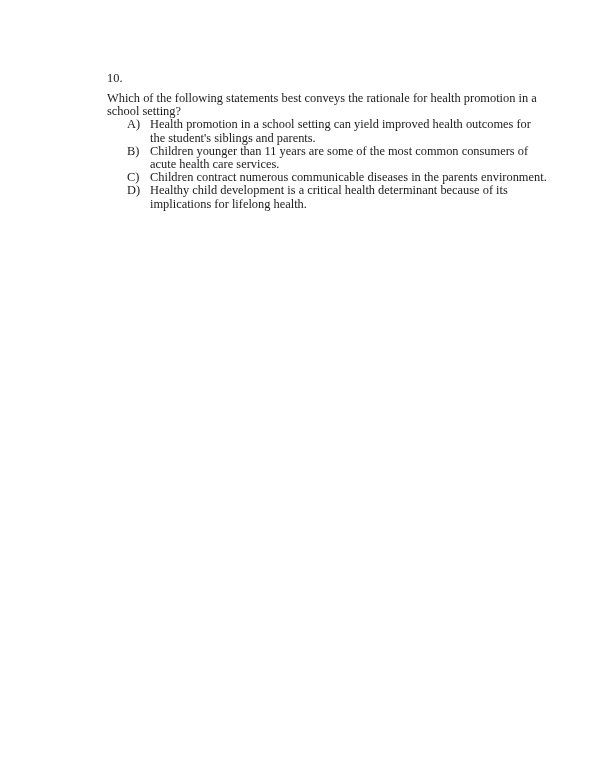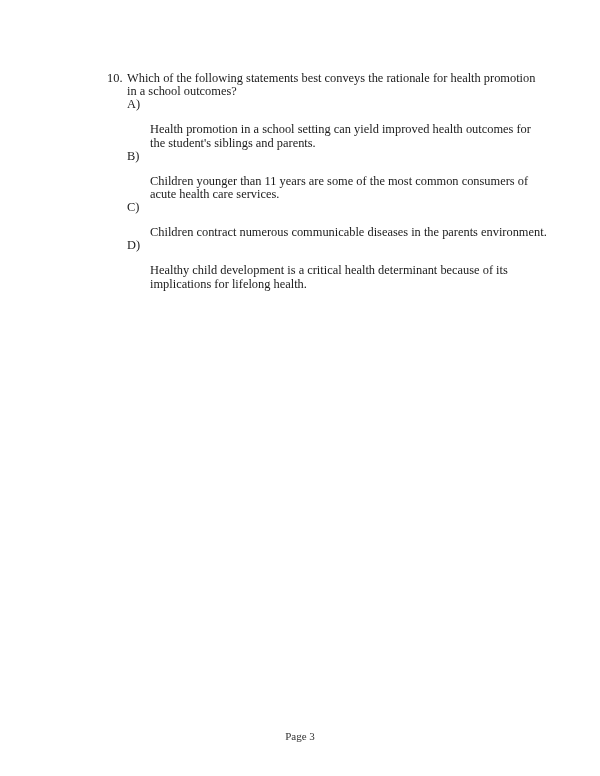--- a/index.html
+++ b/index.html
@@ -24,60 +24,60 @@
       background: #ffffff;
     }
     .question {
       position: absolute;
       left: 107px;
       top: 72px;
       width: 440px;
     }
     .q-row {
       display: flex;
+      flex-direction: column;
     }
     .q-number {
       width: 20px;
       flex: 0 0 20px;
     }
     .q-text {
       flex: 1;
     }
     .options {
       margin-left: 20px;
     }
     .option {
       display: flex;
     }
     .opt-letter {
       width: 23px;
       flex: 0 0 23px;
     }
     .opt-text {
       flex: 1;
-      margin-top: 25px;
     }
     .footer {
       position: absolute;
       left: 0;
       width: 600px;
       top: 730px;
       text-align: center;
       font-size: 11px;
       color: #333;
     }
   </style>
 </head>
 <body>
 
 <div class="page">
   <div class="question">
     <div class="q-row">
       <span class="q-number">10.</span>
-      <span class="q-text">Which of the following statements best conveys the rationale for health promotion in a school outcomes?</span>
+      <span class="q-text">Which of the following statements best conveys the rationale for health promotion in a school setting?</span>
     </div>
     <div class="options">
       <div class="option">
         <span class="opt-letter">A)</span>
         <span class="opt-text">Health promotion in a school setting can yield improved health outcomes for the student's siblings and parents.</span>
       </div>
       <div class="option">
         <span class="opt-letter">B)</span>
         <span class="opt-text">Children younger than 11 years are some of the most common consumers of acute health care services.</span>
       </div>
@@ -85,14 +85,13 @@
         <span class="opt-letter">C)</span>
         <span class="opt-text">Children contract numerous communicable diseases in the parents environment.</span>
       </div>
       <div class="option">
         <span class="opt-letter">D)</span>
         <span class="opt-text">Healthy child development is a critical health determinant because of its implications for lifelong health.</span>
       </div>
     </div>
   </div>
 
-  <div class="footer">Page 3</div>
 </div>
 
 </body></html>

